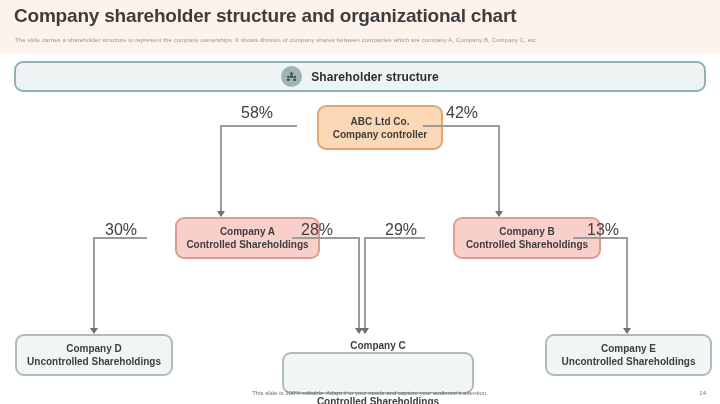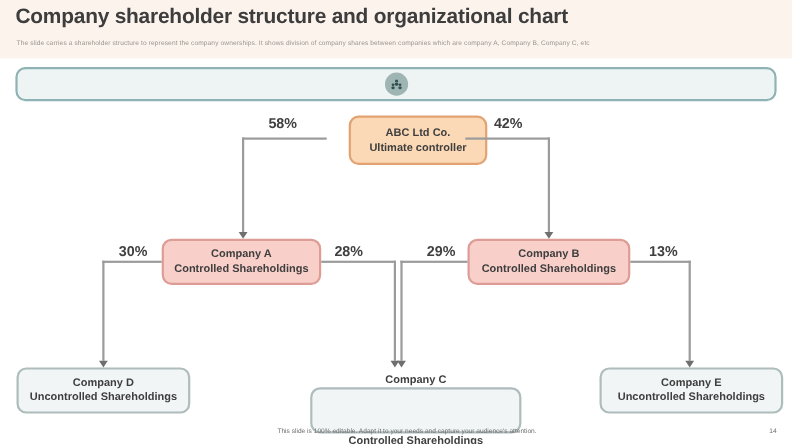--- a/index.html
+++ b/index.html
@@ -31,32 +31,32 @@
     display:flex;align-items:center;justify-content:center;flex:0 0 auto;
   }
   .banner-label{font-size:12px;font-weight:bold;color:#2e2e2e;letter-spacing:0.1px;}
   .node{
     position:absolute;box-sizing:border-box;border-radius:9px;
     display:flex;flex-direction:column;align-items:center;justify-content:center;
     text-align:center;line-height:1.3;color:#3e3e3e;
   }
   .node-title,.node-sub{font-size:10px;font-weight:bold;}
   .node-peach{background:#fcd9b6;border:2px solid #e2a272;margin-left:20px;}
-  .node-pink{background:#f9cfca;border:2px solid #dd9c95;}
+  .node-pink{background:#f9cfca;border:2px solid #dd9c95;margin-left:28px;}
   .node-gray{background:#f1f5f5;border:2px solid #aebcbc;}
   .hline{position:absolute;height:2px;background:#9b9b9b;}
   .vline{position:absolute;width:2px;background:#9b9b9b;}
   .arrow-down{
     position:absolute;width:0;height:0;
     border-left:4px solid transparent;border-right:4px solid transparent;
     border-top:6px solid #6f6f6f;
   }
   .pct{
     position:absolute;transform:translateX(-50%);
-    font-size:13px;font-weight:bold;color:#3f3f3f;text-align:right;
+    font-size:16px;font-weight:normal;color:#3f3f3f;text-align:right;
   }
   .footer-note{
     position:absolute;left:370px;top:390px;transform:translateX(-50%);
     font-size:6px;color:#6e6e6e;white-space:nowrap;
   }
   .page-number{
     position:absolute;right:14px;top:390px;font-size:6px;color:#6e6e6e;
   }
 </style>
 </head>
@@ -74,25 +74,26 @@
         <g fill="#33514f">
           <circle cx="11" cy="6.2" r="2.4"></circle>
           <rect x="8.1" y="9" width="5.8" height="4.4" rx="2.4"></rect>
           <circle cx="5.6" cy="12" r="2.1"></circle>
           <rect x="3" y="14.6" width="5.2" height="4.2" rx="2.1"></rect>
           <circle cx="16.4" cy="12" r="2.1"></circle>
           <rect x="13.8" y="14.6" width="5.2" height="4.2" rx="2.1"></rect>
         </g>
       </svg>
     </span>
+    <span class="banner-label">Shareholder structure</span>
   </div>
 
   <div class="node node-peach" style="left:297px;top:105px;width:126px;height:45px;">
     <div class="node-title">ABC Ltd Co.</div>
-    <div class="node-sub">Ultimate controller</div>
+    <div class="node-sub">Company controller</div>
   </div>
 
   <div class="node node-pink" style="left:147px;top:217px;width:145px;height:42px;">
     <div class="node-title">Company A</div>
     <div class="node-sub">Controlled Shareholdings</div>
   </div>
 
   <div class="node node-pink" style="left:425px;top:217px;width:148px;height:42px;">
     <div class="node-title">Company B</div>
     <div class="node-sub">Controlled Shareholdings</div>

